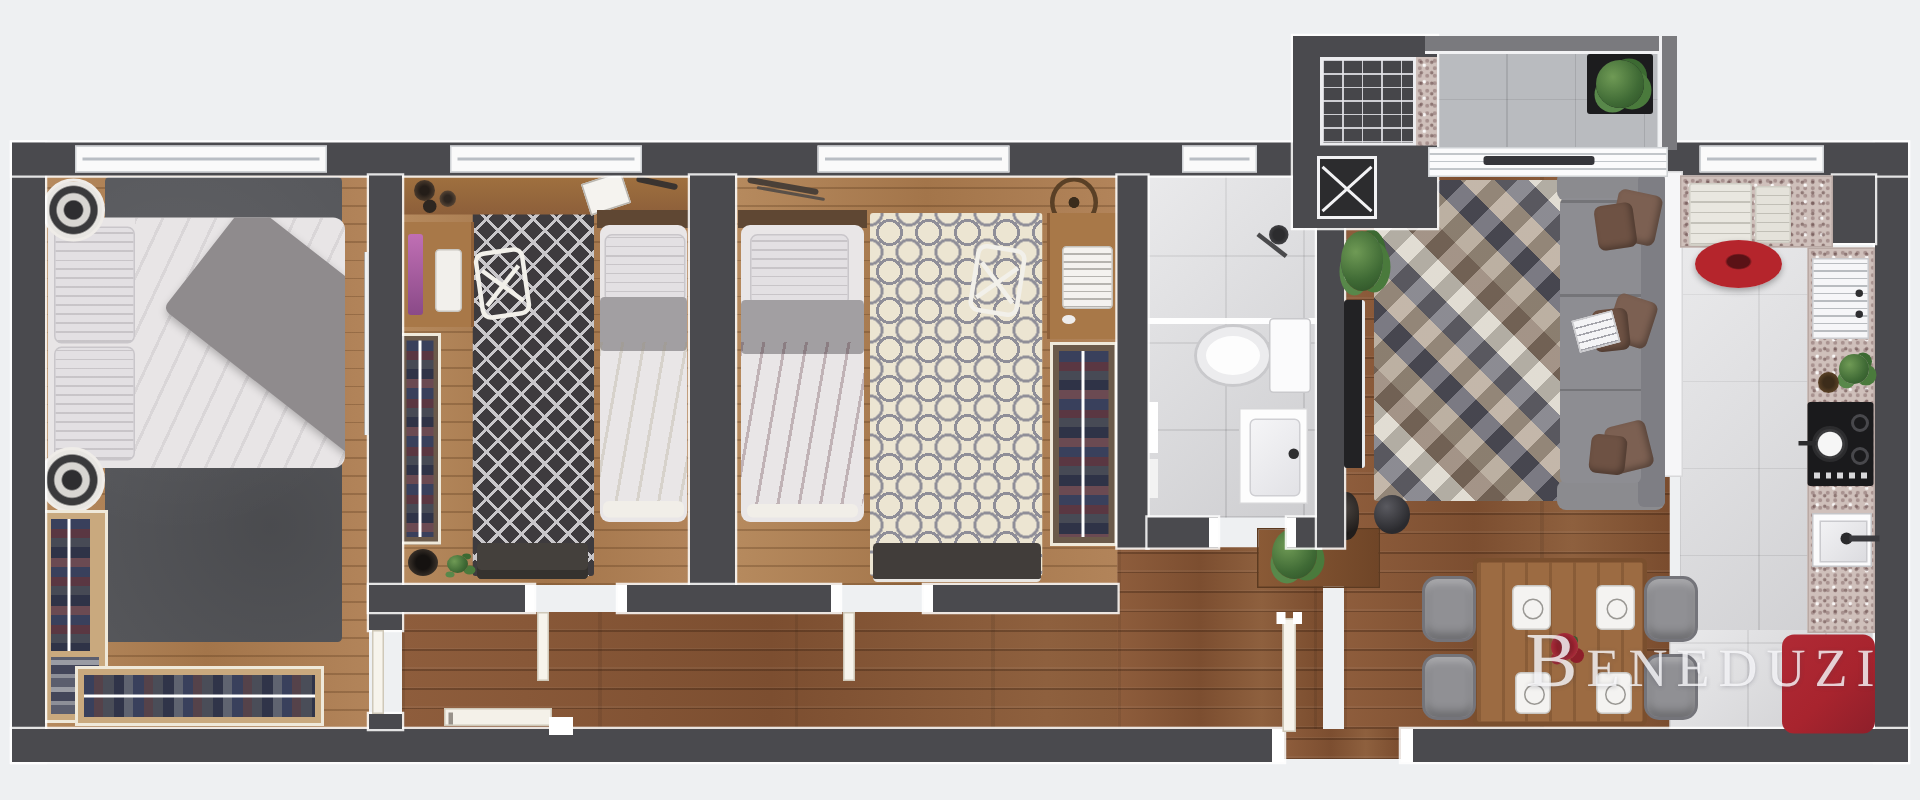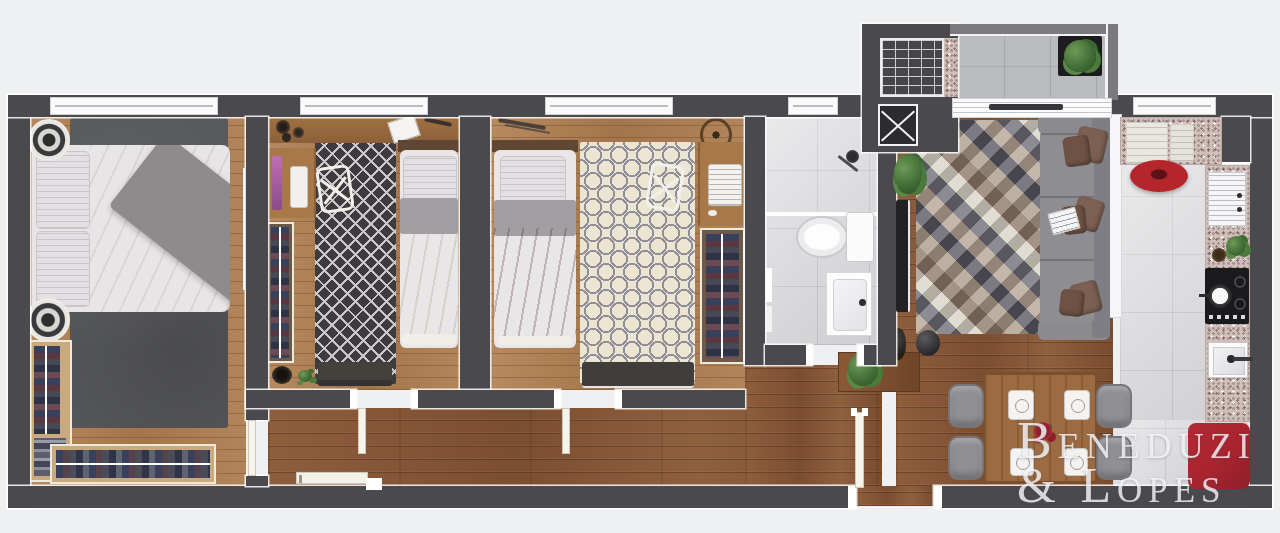--- a/index.html
+++ b/index.html
@@ -326,16 +326,15 @@
       <b></b>
     </div>
   <div class="a plate" style="left:1064px;top:448px;width:22px;height:26px;">
       <b></b>
     </div>
   <div class="a" style="left:1034px;top:422px;width:18px;height:18px;border-radius:50%;
     background:radial-gradient(circle,#8e1f2a 40%,#b03040 80%);box-shadow:8px 6px 0 -4px #8e1f2a,-5px 8px 0 -5px #a02834,6px -4px 0 -6px #3c5a30;"></div>
 
   <div class="a watermark" style="left:984px;top:420px;">
     <div style="font-size:52px;">Beneduzi</div>
-    <div style="font-size:50px;margin-top:2px;">&amp; Lopes</div>
   </div>
 
 </div>
 
 </body></html>

